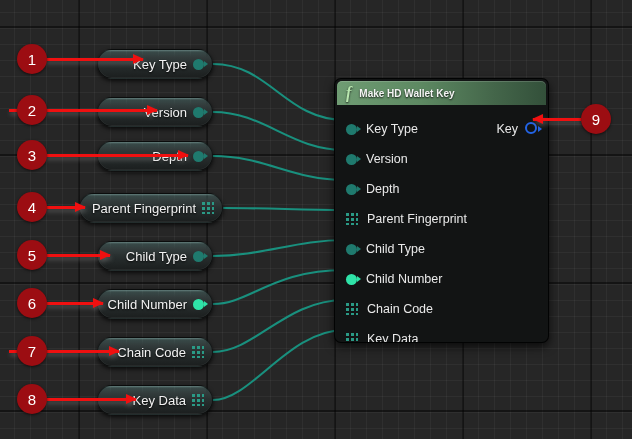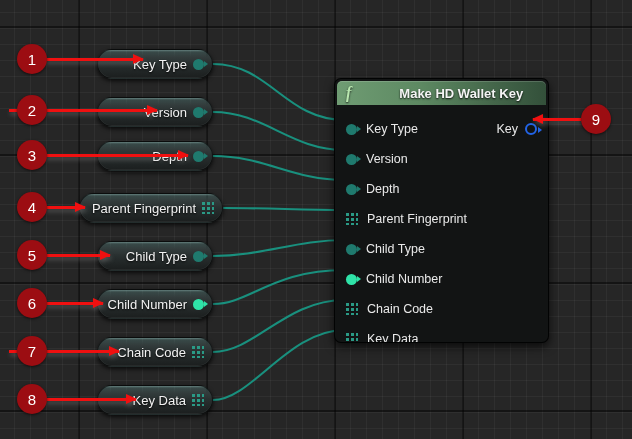--- a/index.html
+++ b/index.html
@@ -142,24 +142,23 @@
     color: #b9e8b0;
     font-style: italic;
     font-family: "Liberation Serif", serif;
     font-size: 16px;
     font-weight: bold;
     margin-right: 8px;
     text-shadow: 0 1px 2px rgba(0,0,0,0.8);
   }
   #fnode-title {
     color: #f4f4f4;
-    font-size: 13px;
+    font-size: 10px;
     font-weight: bold;
     text-shadow: 0 1px 2px rgba(0,0,0,0.9);
-    margin-left: 40px;
   }
   #fnode-body {
     position: relative;
     padding-top: 9px;
   }
   .prow {
     height: 30px;
     display: flex;
     align-items: center;
     padding-left: 11px;
@@ -168,21 +167,21 @@
   .prow .plabel {
     color: #e9e9e9;
     font-size: 12.5px;
     margin-left: 9px;
     white-space: nowrap;
   }
   .prow .out-group {
     position: absolute;
     right: 11px;
     display: flex;
-    align-items: center;
+    align-items: flex-start;
   }
   .prow .out-label {
     color: #e9e9e9;
     font-size: 12.5px;
     margin-right: 7px;
   }
 
   
   .badge {
     position: absolute;

